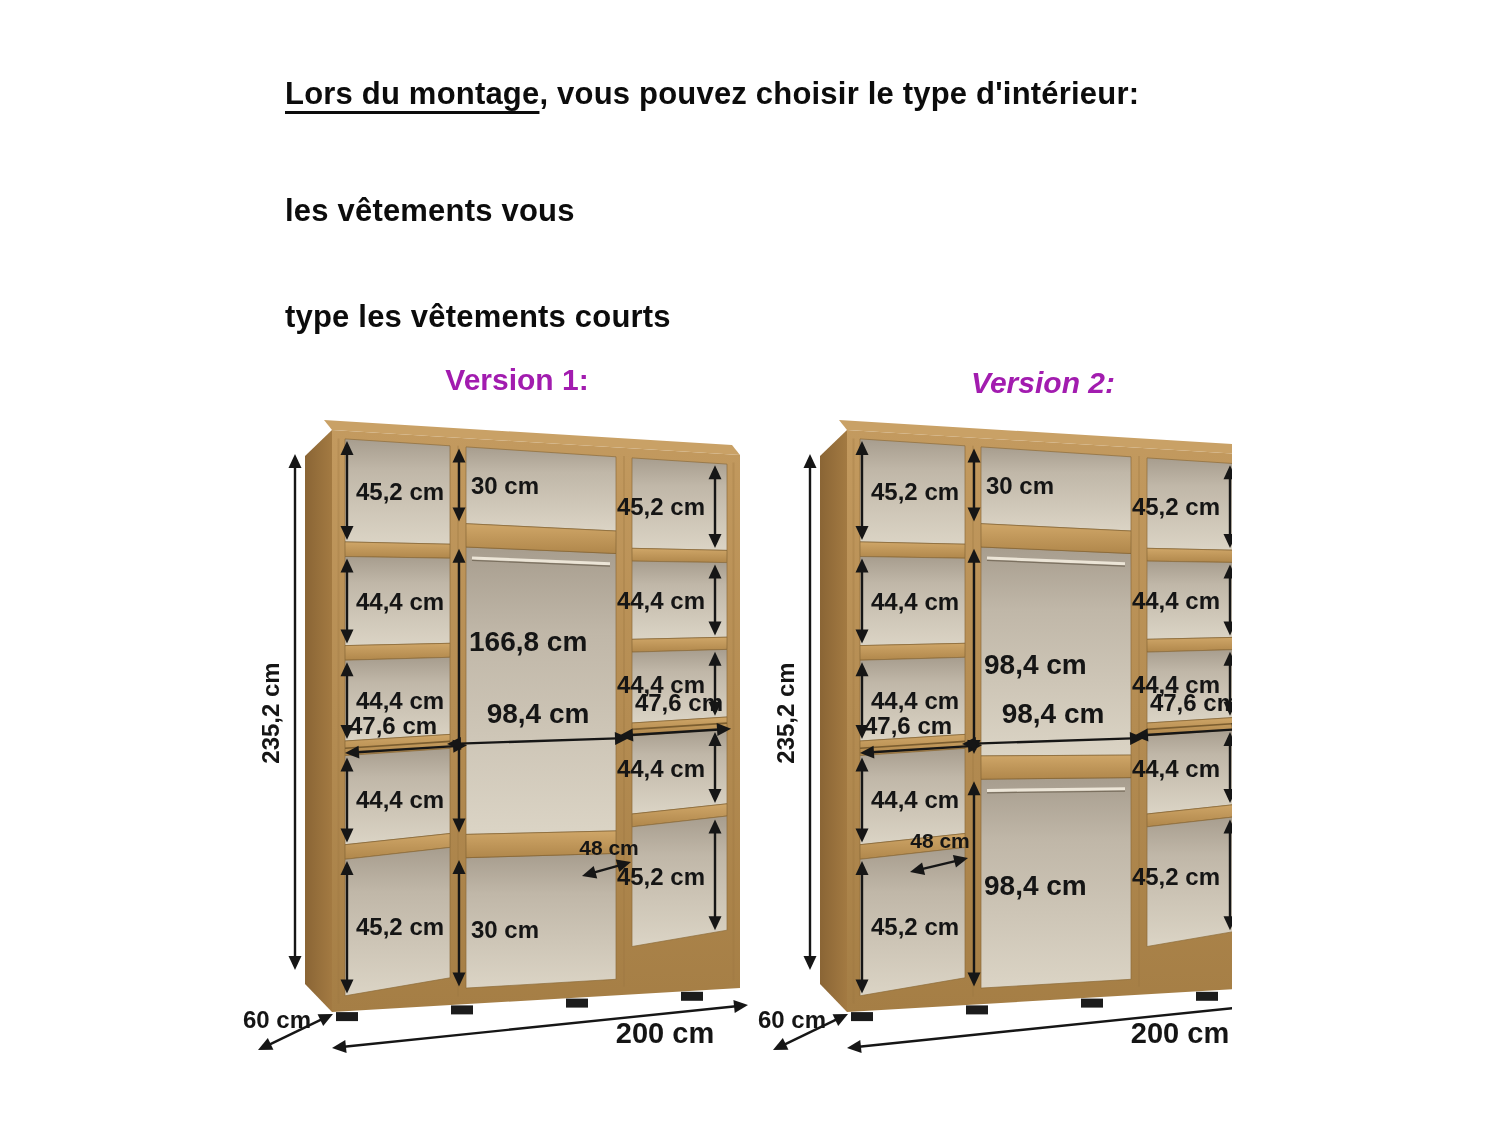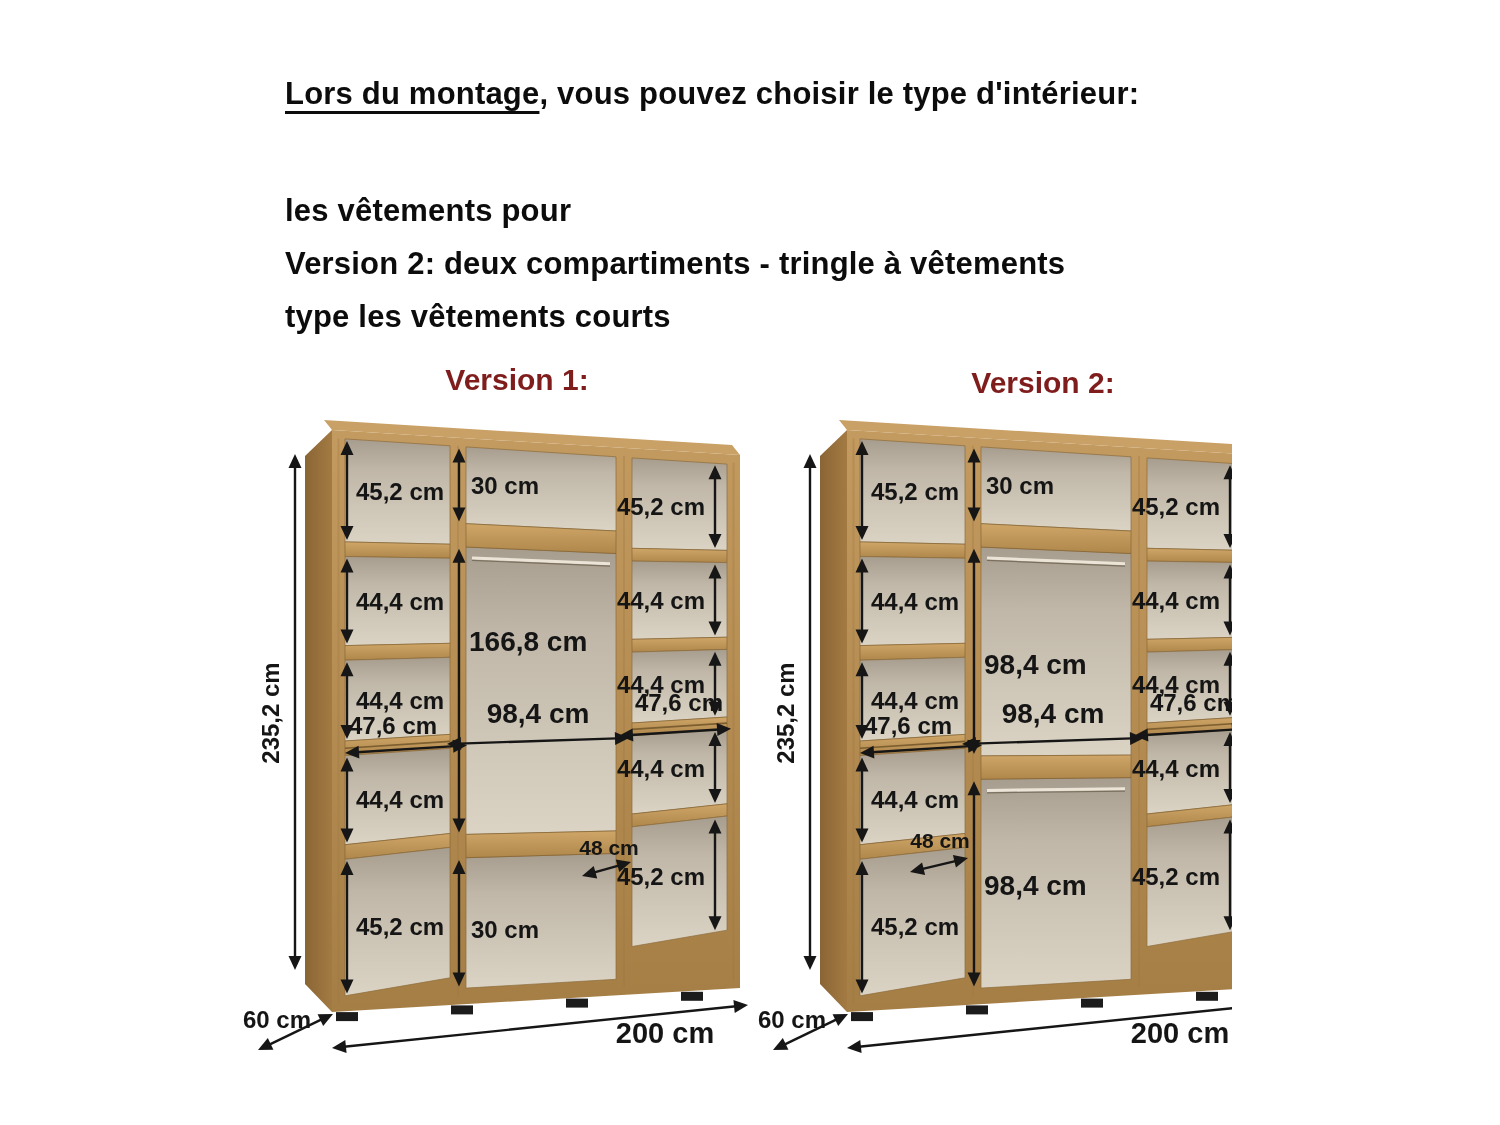--- a/index.html
+++ b/index.html
@@ -1,34 +1,33 @@
 <!DOCTYPE html>
 <html><head>
 <meta charset="utf-8">
 <style>
   html,body{margin:0;padding:0;background:#ffffff;}
   .page{position:relative;width:1232px;height:1125px;background:#ffffff;overflow:hidden;
         font-family:"Liberation Sans",sans-serif;}
   .hline{position:absolute;left:285px;white-space:nowrap;font-weight:700;font-size:31px;
          color:#0c0c0c;letter-spacing:0.2px;}
   .ul{text-decoration:underline;text-decoration-thickness:3px;text-underline-offset:7px;}
-  .vlabel{position:absolute;width:170px;text-align:center;font-weight:700;font-size:30px;color:#7f1d1d;}
+  .vlabel{position:absolute;width:170px;text-align:center;font-weight:700;font-size:30px;color:#a21caf;}
   #vl1{left:432px;top:363px;}
-  #vl2{left:958px;top:366px;}
+  #vl2{left:958px;top:366px;font-style:italic;}
   svg.wd{position:absolute;width:545px;height:727px;}
   #svg1{left:235px;top:398px;}
   #svg2{left:750px;top:398px;}
 </style>
 </head>
 <body>
 
 <div class="page">
   <div class="hline" style="top:76px"><span class="ul">Lors du montage</span><span>, vous pouvez choisir le type d'intérieur:</span></div>
-  <div class="hline" style="top:193px">les vêtements pour</div>
-  <div class="hline" style="top:246px">Version 2: deux compartiments - tringle à vêtements</div>
+  <div class="hline" style="top:193px">les vêtements vous</div>
   <div class="hline" style="top:299px">type les vêtements courts</div>
 
   <div class="vlabel" id="vl1">Version 1:</div>
   <div class="vlabel" id="vl2">Version 2:</div>
 
   <svg id="svg1" class="wd" viewBox="0 0 545 727">
       <defs>
         <linearGradient id="v1-wf" x1="0" y1="0" x2="0" y2="1">
           <stop offset="0" stop-color="#c39a5f"></stop>
           <stop offset="1" stop-color="#a57e45"></stop>

